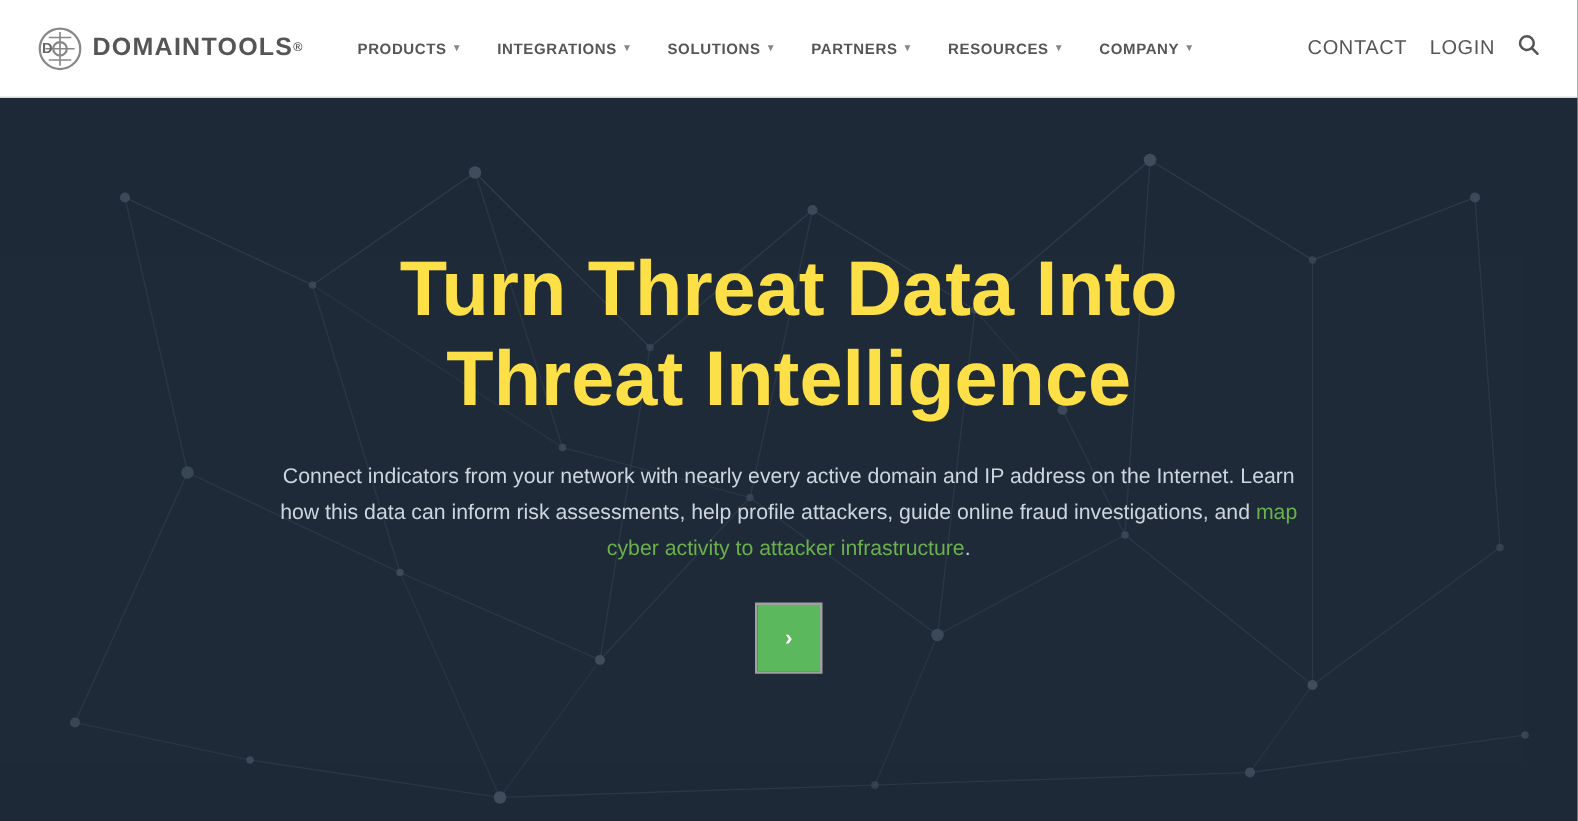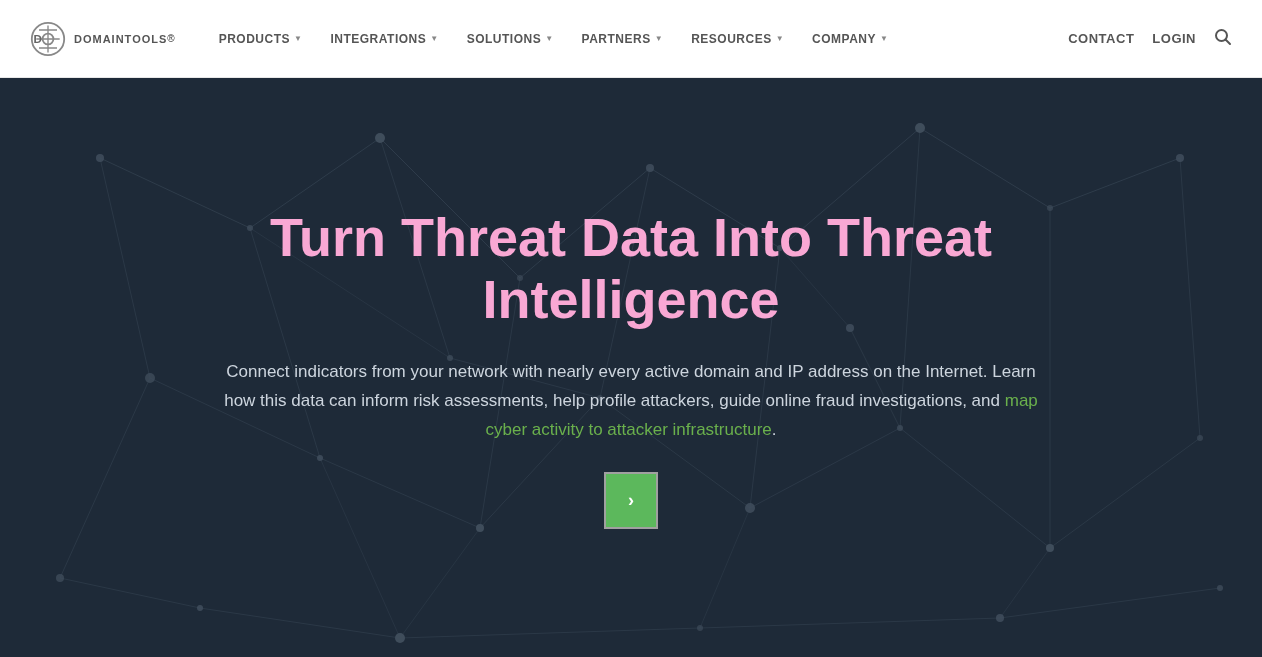--- a/index.html
+++ b/index.html
@@ -22,21 +22,21 @@
       margin-right: 30px;
       text-decoration: none;
       color: #333;
     }
     .brand-icon {
       width: 36px;
       height: 36px;
       margin-right: 8px;
     }
     .brand-text {
-      font-size: 11px;
+      font-size: 20px;
       font-weight: 700;
       letter-spacing: 1px;
       color: #555;
     }
     .brand-reg {
       font-size: 10px;
       vertical-align: super;
     }
     .nav-links {
       display: flex;
@@ -61,22 +61,22 @@
       font-size: 8px;
       color: #888;
     }
     .nav-right {
       display: flex;
       align-items: center;
       gap: 18px;
       margin-left: auto;
     }
     .nav-right-item {
-      font-size: 13px;
-      font-weight: 700;
+      font-size: 16px;
+      font-weight: 400;
       letter-spacing: 0.5px;
       color: #555;
       cursor: pointer;
       text-transform: uppercase;
     }
     .search-icon-btn {
       cursor: pointer;
       color: #555;
       font-size: 16px;
     }
@@ -93,23 +93,23 @@
       overflow: hidden;
     }
     .hero-content {
       position: relative;
       z-index: 2;
       text-align: center;
       max-width: 900px;
       padding: 0 40px;
     }
     .hero-title {
-      font-size: 54px;
-      font-weight: 700;
-      color: #f9a8d4;
+      font-size: 62px;
+      font-weight: 700;
+      color: #fde047;
       line-height: 1.15;
       margin-bottom: 28px;
     }
     .hero-subtitle {
       font-size: 17px;
       color: #cdd5de;
       line-height: 1.7;
       margin-bottom: 28px;
       max-width: 820px;
     }

